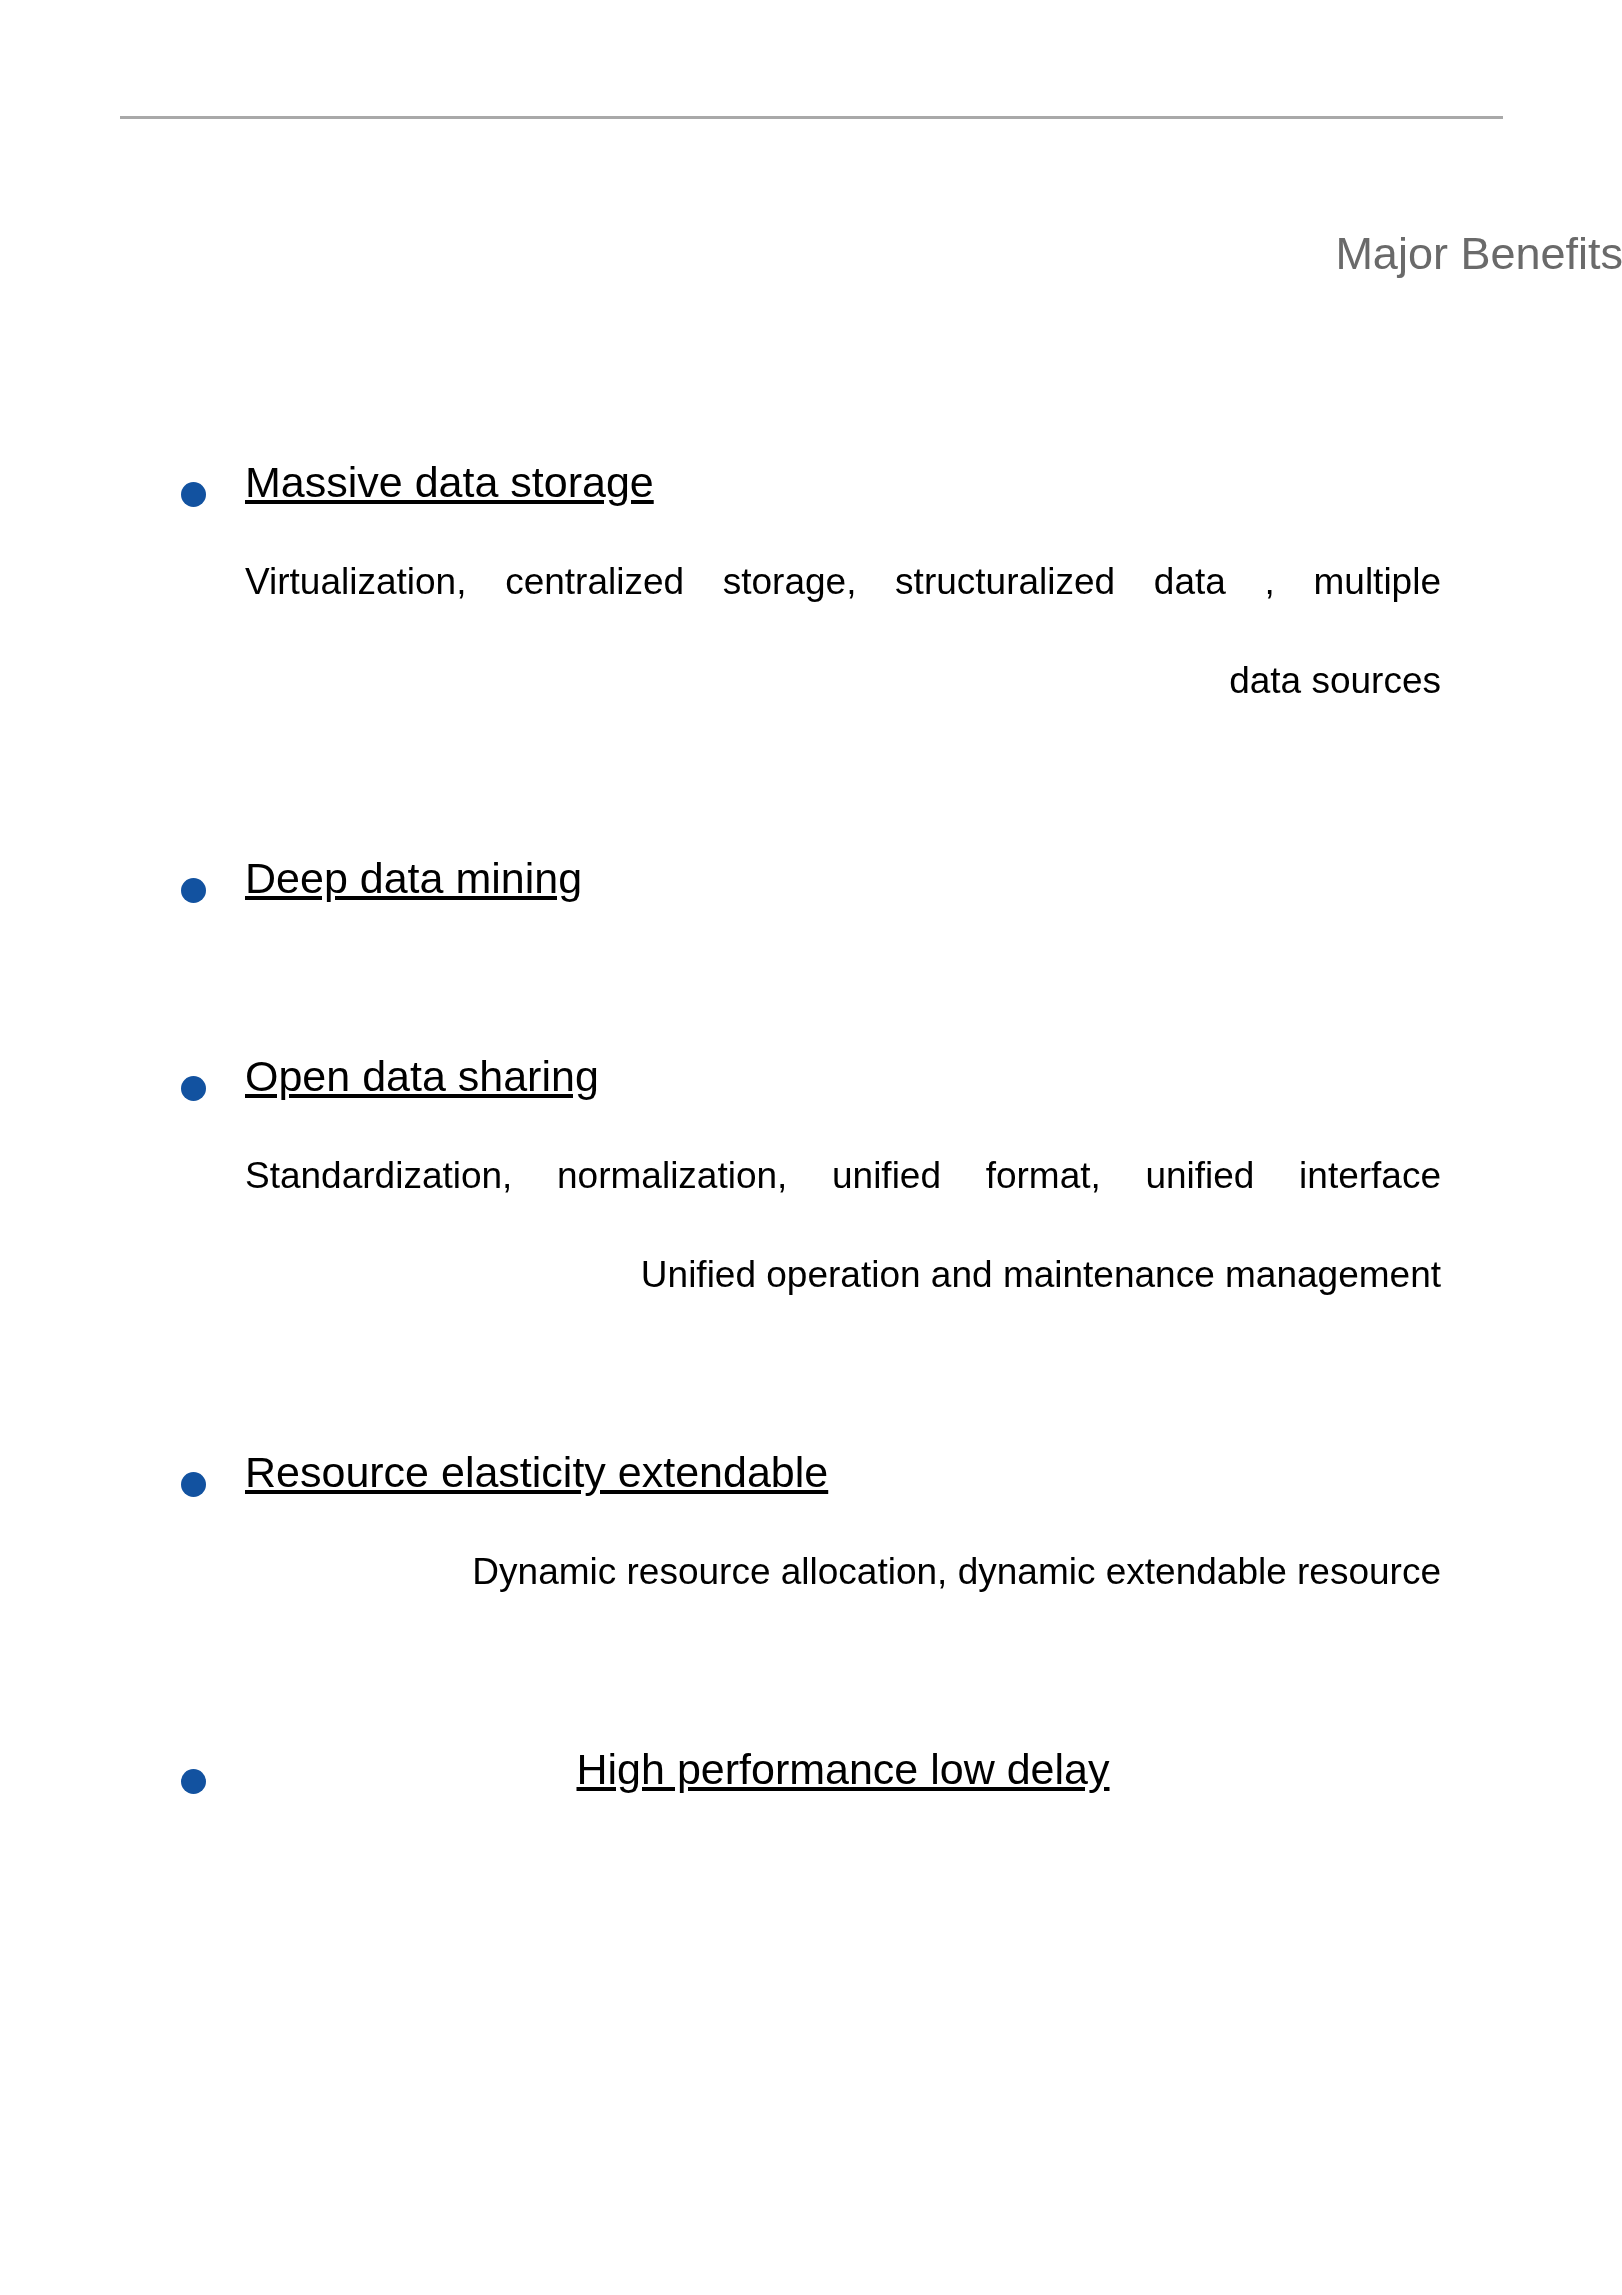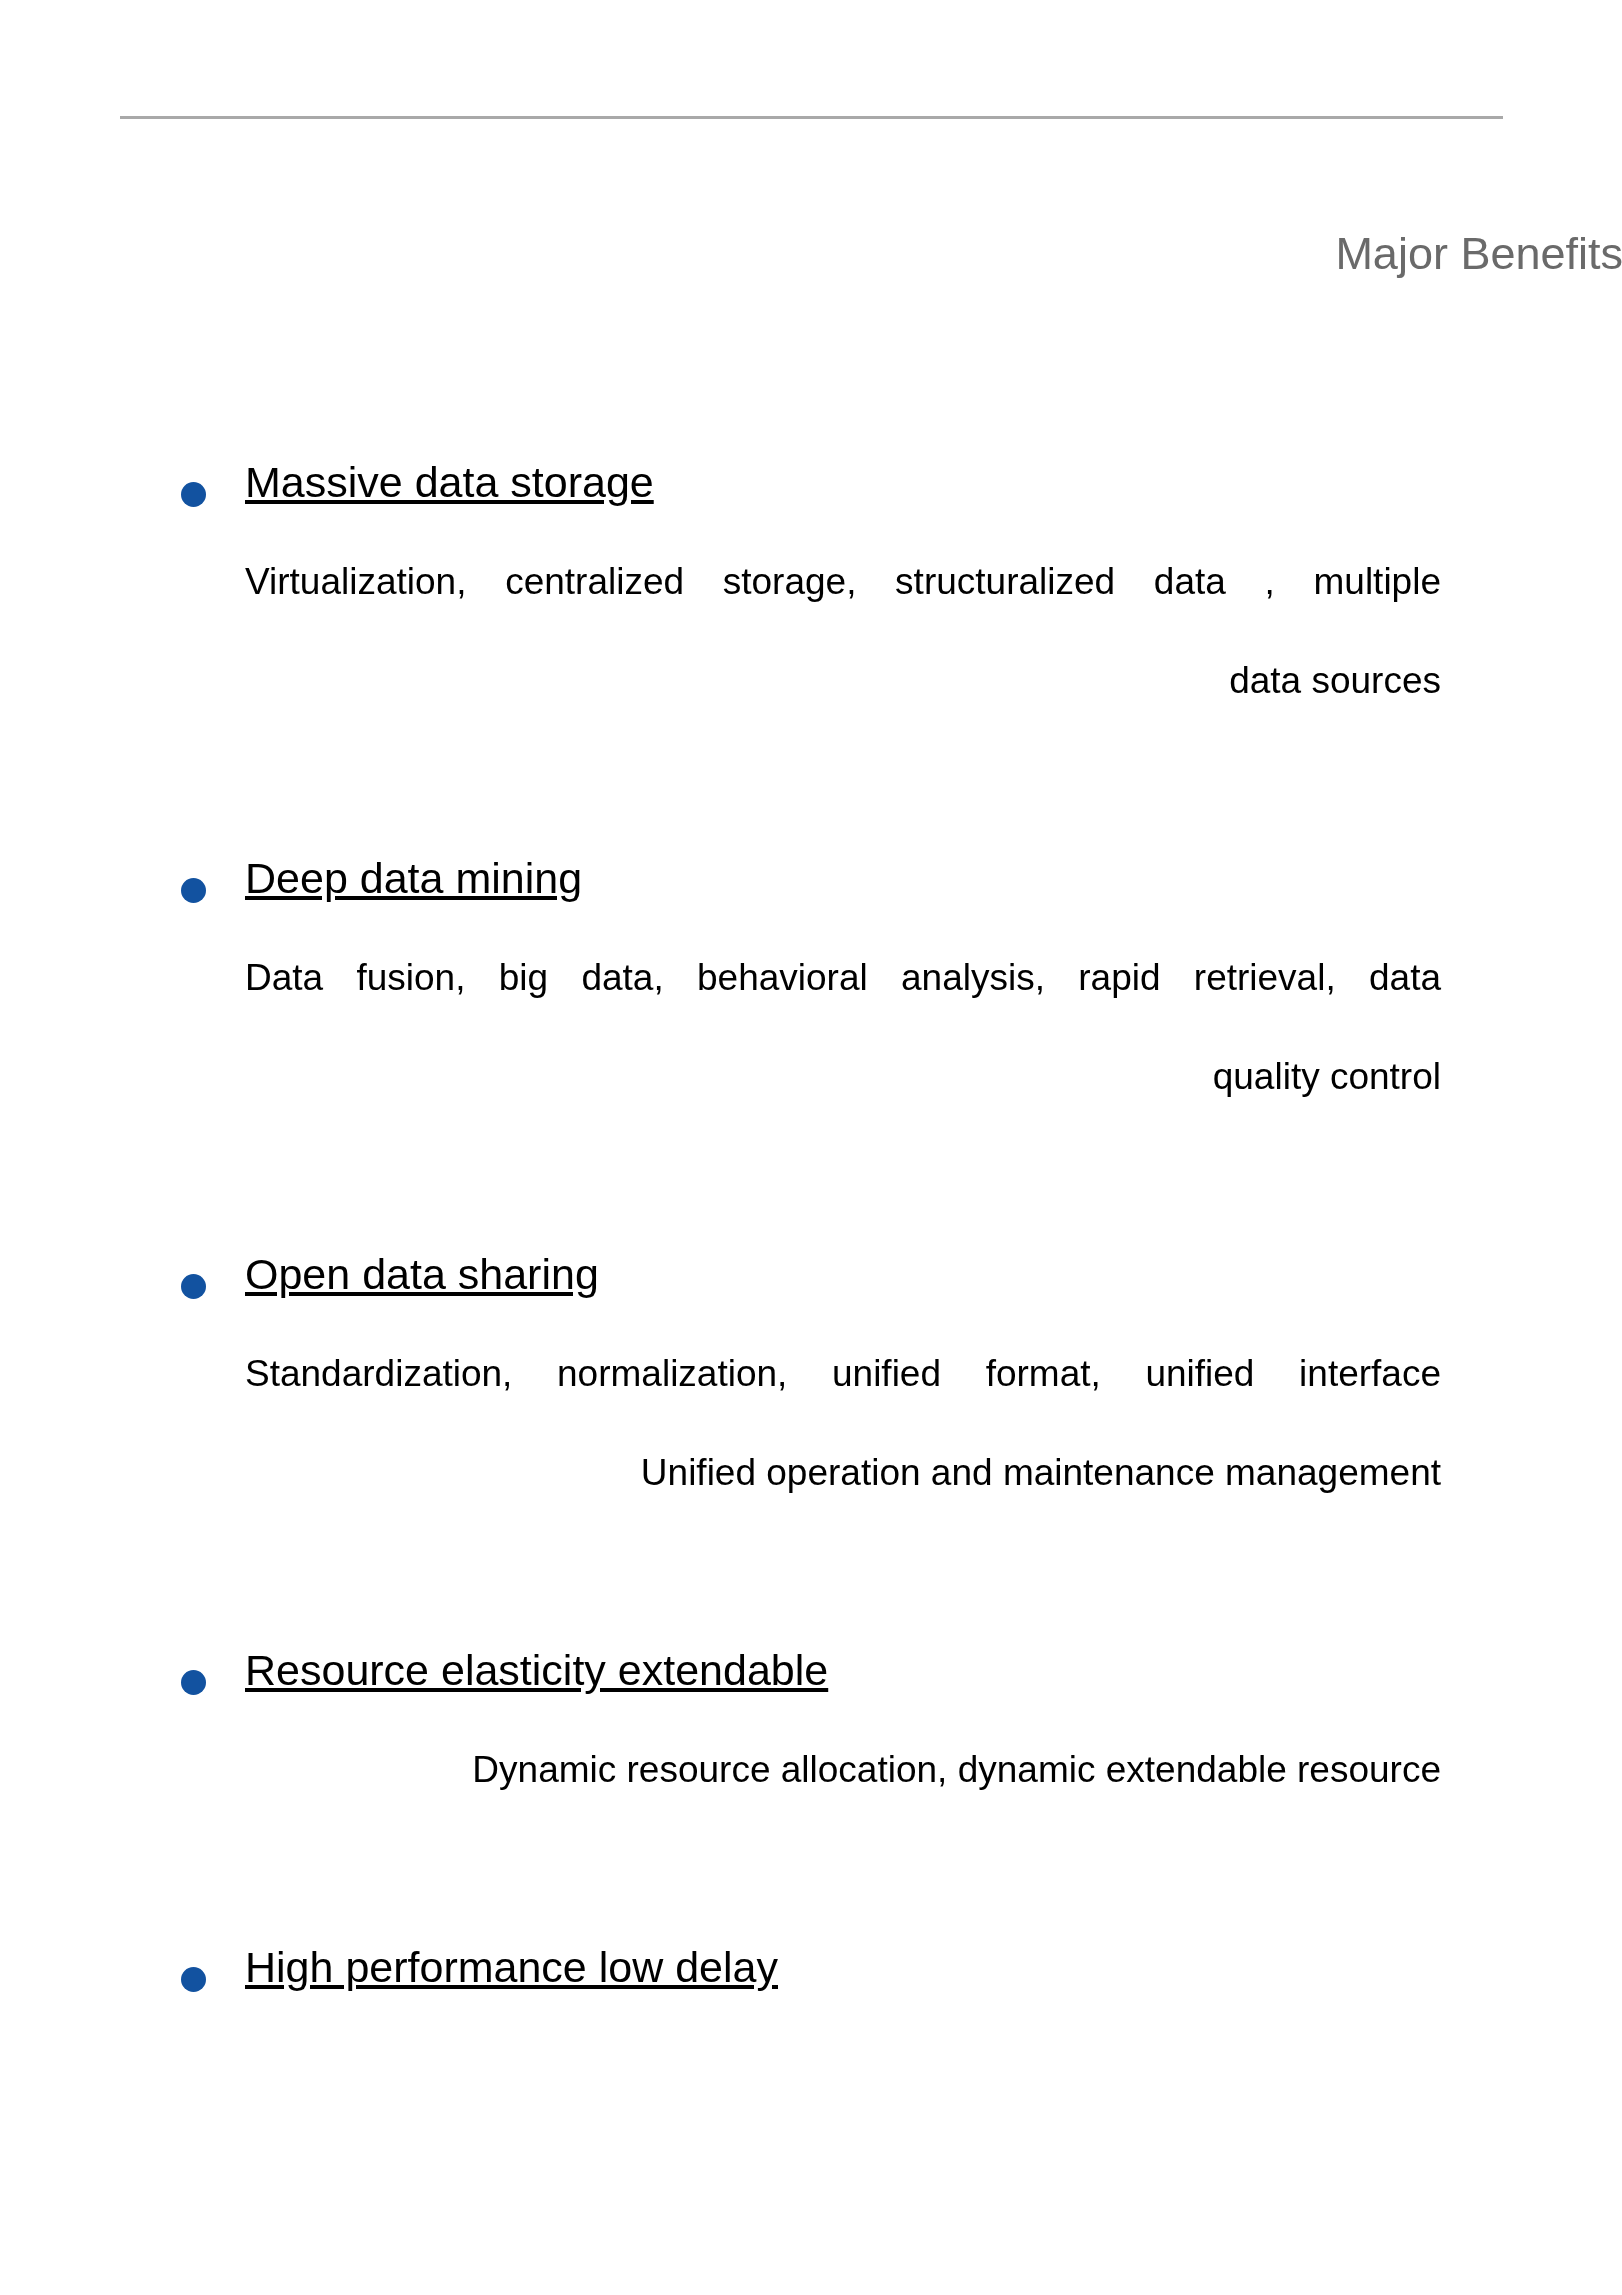--- a/index.html
+++ b/index.html
@@ -39,21 +39,21 @@
   .list {
     position: absolute;
     left: 245px;
     top: 433px;
     width: 1196px;
   }
   .item {
     position: relative;
     margin-bottom: 99px; 
   }
-  .item:last-child { margin-bottom: 0; }
+  .item:last-child { margin-bottom: 0; text-align: center; }
   .bullet {
     position: absolute;
     left: -64px;
     top: 49px;
     width: 25px;
     height: 25px;
     border-radius: 50%;
     background: var(--bullet-blue, #1252A0);
   }
   .heading {
@@ -89,24 +89,20 @@
     <div class="heading">Massive data storage</div>
     <div class="body">
           <div class="line just">Virtualization, centralized storage, structuralized data , multiple</div>
           <div class="line">data sources</div>
         </div>
   </div>
 
   <div class="item">
     <span class="bullet"></span>
     <div class="heading">Deep data mining</div>
-    <div class="body">
-          <div class="line just">Data fusion, big data, behavioral analysis, rapid retrieval, data</div>
-          <div class="line">quality control</div>
-        </div>
   </div>
 
   <div class="item">
     <span class="bullet"></span>
     <div class="heading">Open data sharing</div>
     <div class="body">
           <div class="line just">Standardization, normalization, unified format, unified interface</div>
           <div class="line">Unified operation and maintenance management</div>
         </div>
   </div>

